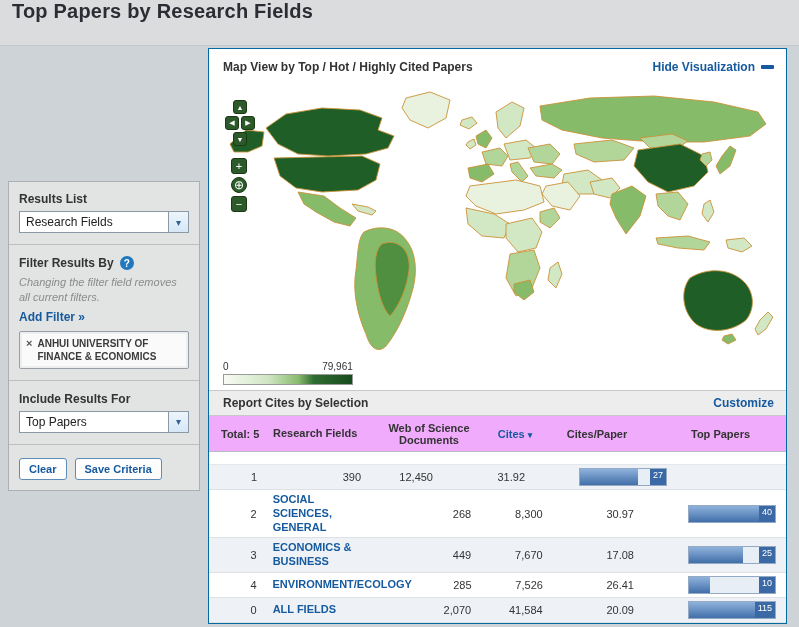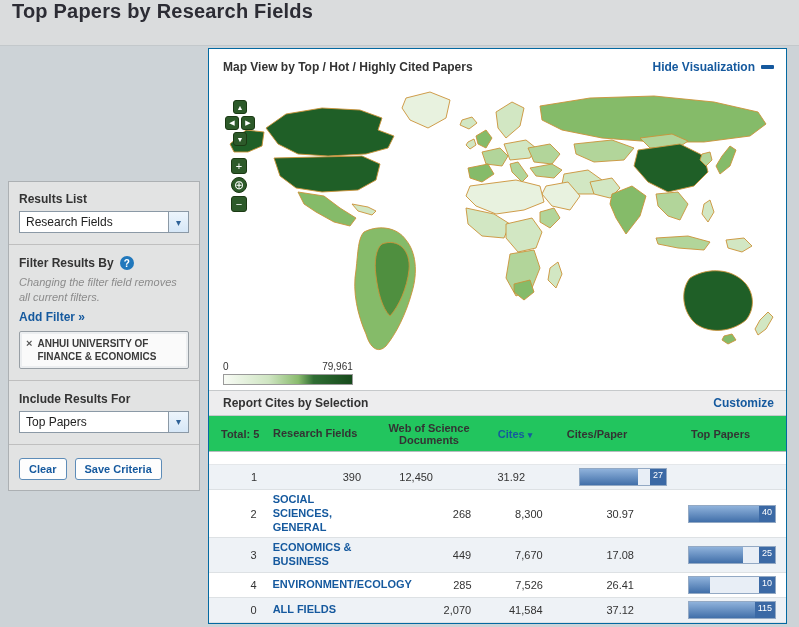--- a/index.html
+++ b/index.html
@@ -54,21 +54,21 @@
   .legend-labels{position:relative;height:13px;font-size:10px;color:#333}
   .legend-max{position:absolute;left:62%}
   .legend-bar{width:130px;height:11px;border:1px solid #9a9a9a;background:linear-gradient(to right,#f8fbf5 0%,#cfe5c2 35%,#8abb6e 58%,#2f6d33 70%,#174a1c 100%)}
 
   .report-head{height:26px;min-height:26px;background:#ededee;border-top:1px solid #c6c9cb;border-bottom:1px solid #c6c9cb;display:flex;align-items:center;justify-content:space-between;padding:0 12px 0 14px;font-size:12px;font-weight:bold;color:#333}
   .customize{color:#15599e;cursor:pointer;text-decoration:none;font-weight:bold;font-size:12px}
 
   
   .tbl{font-size:11px;color:#333}
   .trow{display:flex;align-items:center;border-bottom:1px solid #dde1e4;min-height:24px}
-  .trow.head{background:#22c55e;border-bottom:1px solid #b7bcc0;min-height:36px}
+  .trow.head{background:#f0abfc;border-bottom:1px solid #b7bcc0;min-height:36px}
   .trow.spacer{min-height:13px;border-bottom:1px solid #e4e7ea;background:#fff}
   .trow.alt{background:#eef2f6}
   .c{padding:3px 6px}
   .c.rank{width:58px;text-align:right;padding-right:10px}
   .c.field{width:112px;line-height:1.25}
   .c.docs{width:100px;text-align:right}
   .c.cites{width:72px;text-align:right}
   .c.cpp{width:92px;text-align:right}
   .c.barcol{flex:1;padding-left:48px;padding-right:10px}
   .th{font-weight:bold;color:#333}
@@ -279,21 +279,21 @@
                 <span class="bar-val">10</span>
               </div>
             </div>
         </div>
 
         <div class="trow alt">
           <div class="c rank">0</div>
           <div class="c field"><a>ALL FIELDS</a></div>
           <div class="c docs">2,070</div>
           <div class="c cites">41,584</div>
-          <div class="c cpp">37.12</div>
+          <div class="c cpp">20.09</div>
           <div class="c barcol">
               <div class="bar">
                 <div class="fill" style="width: 100%;"></div>
                 <span class="bar-val">115</span>
               </div>
             </div>
         </div>
       </div>
 
     </main>

